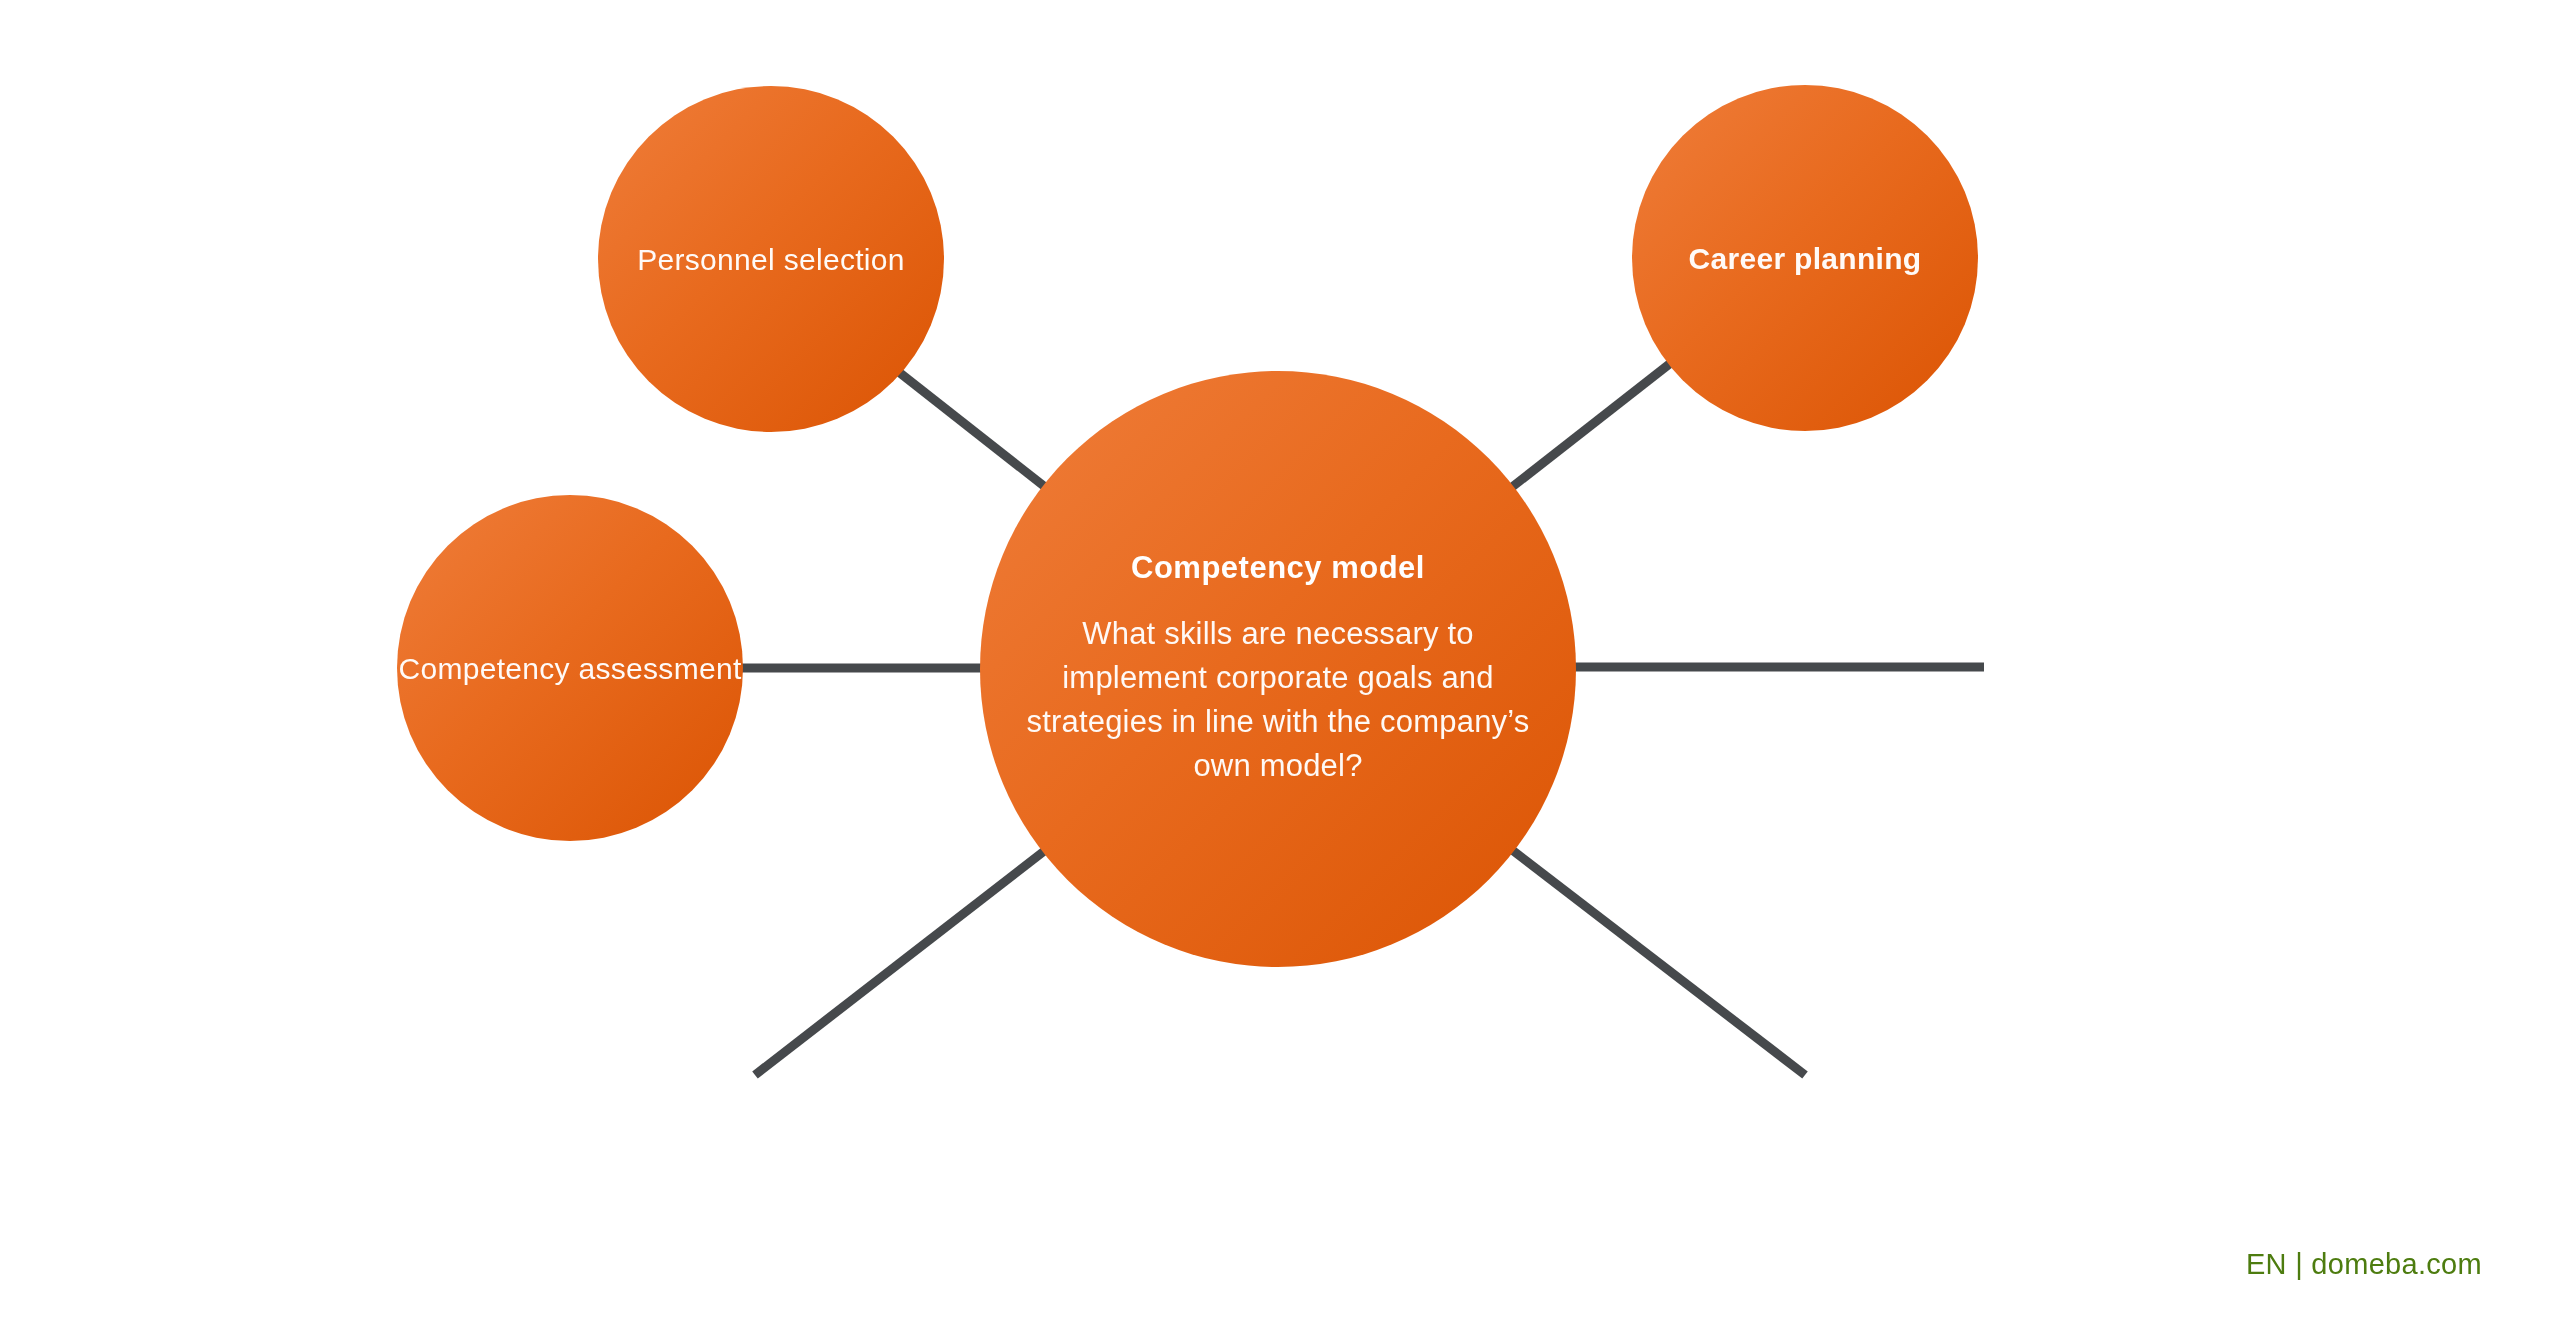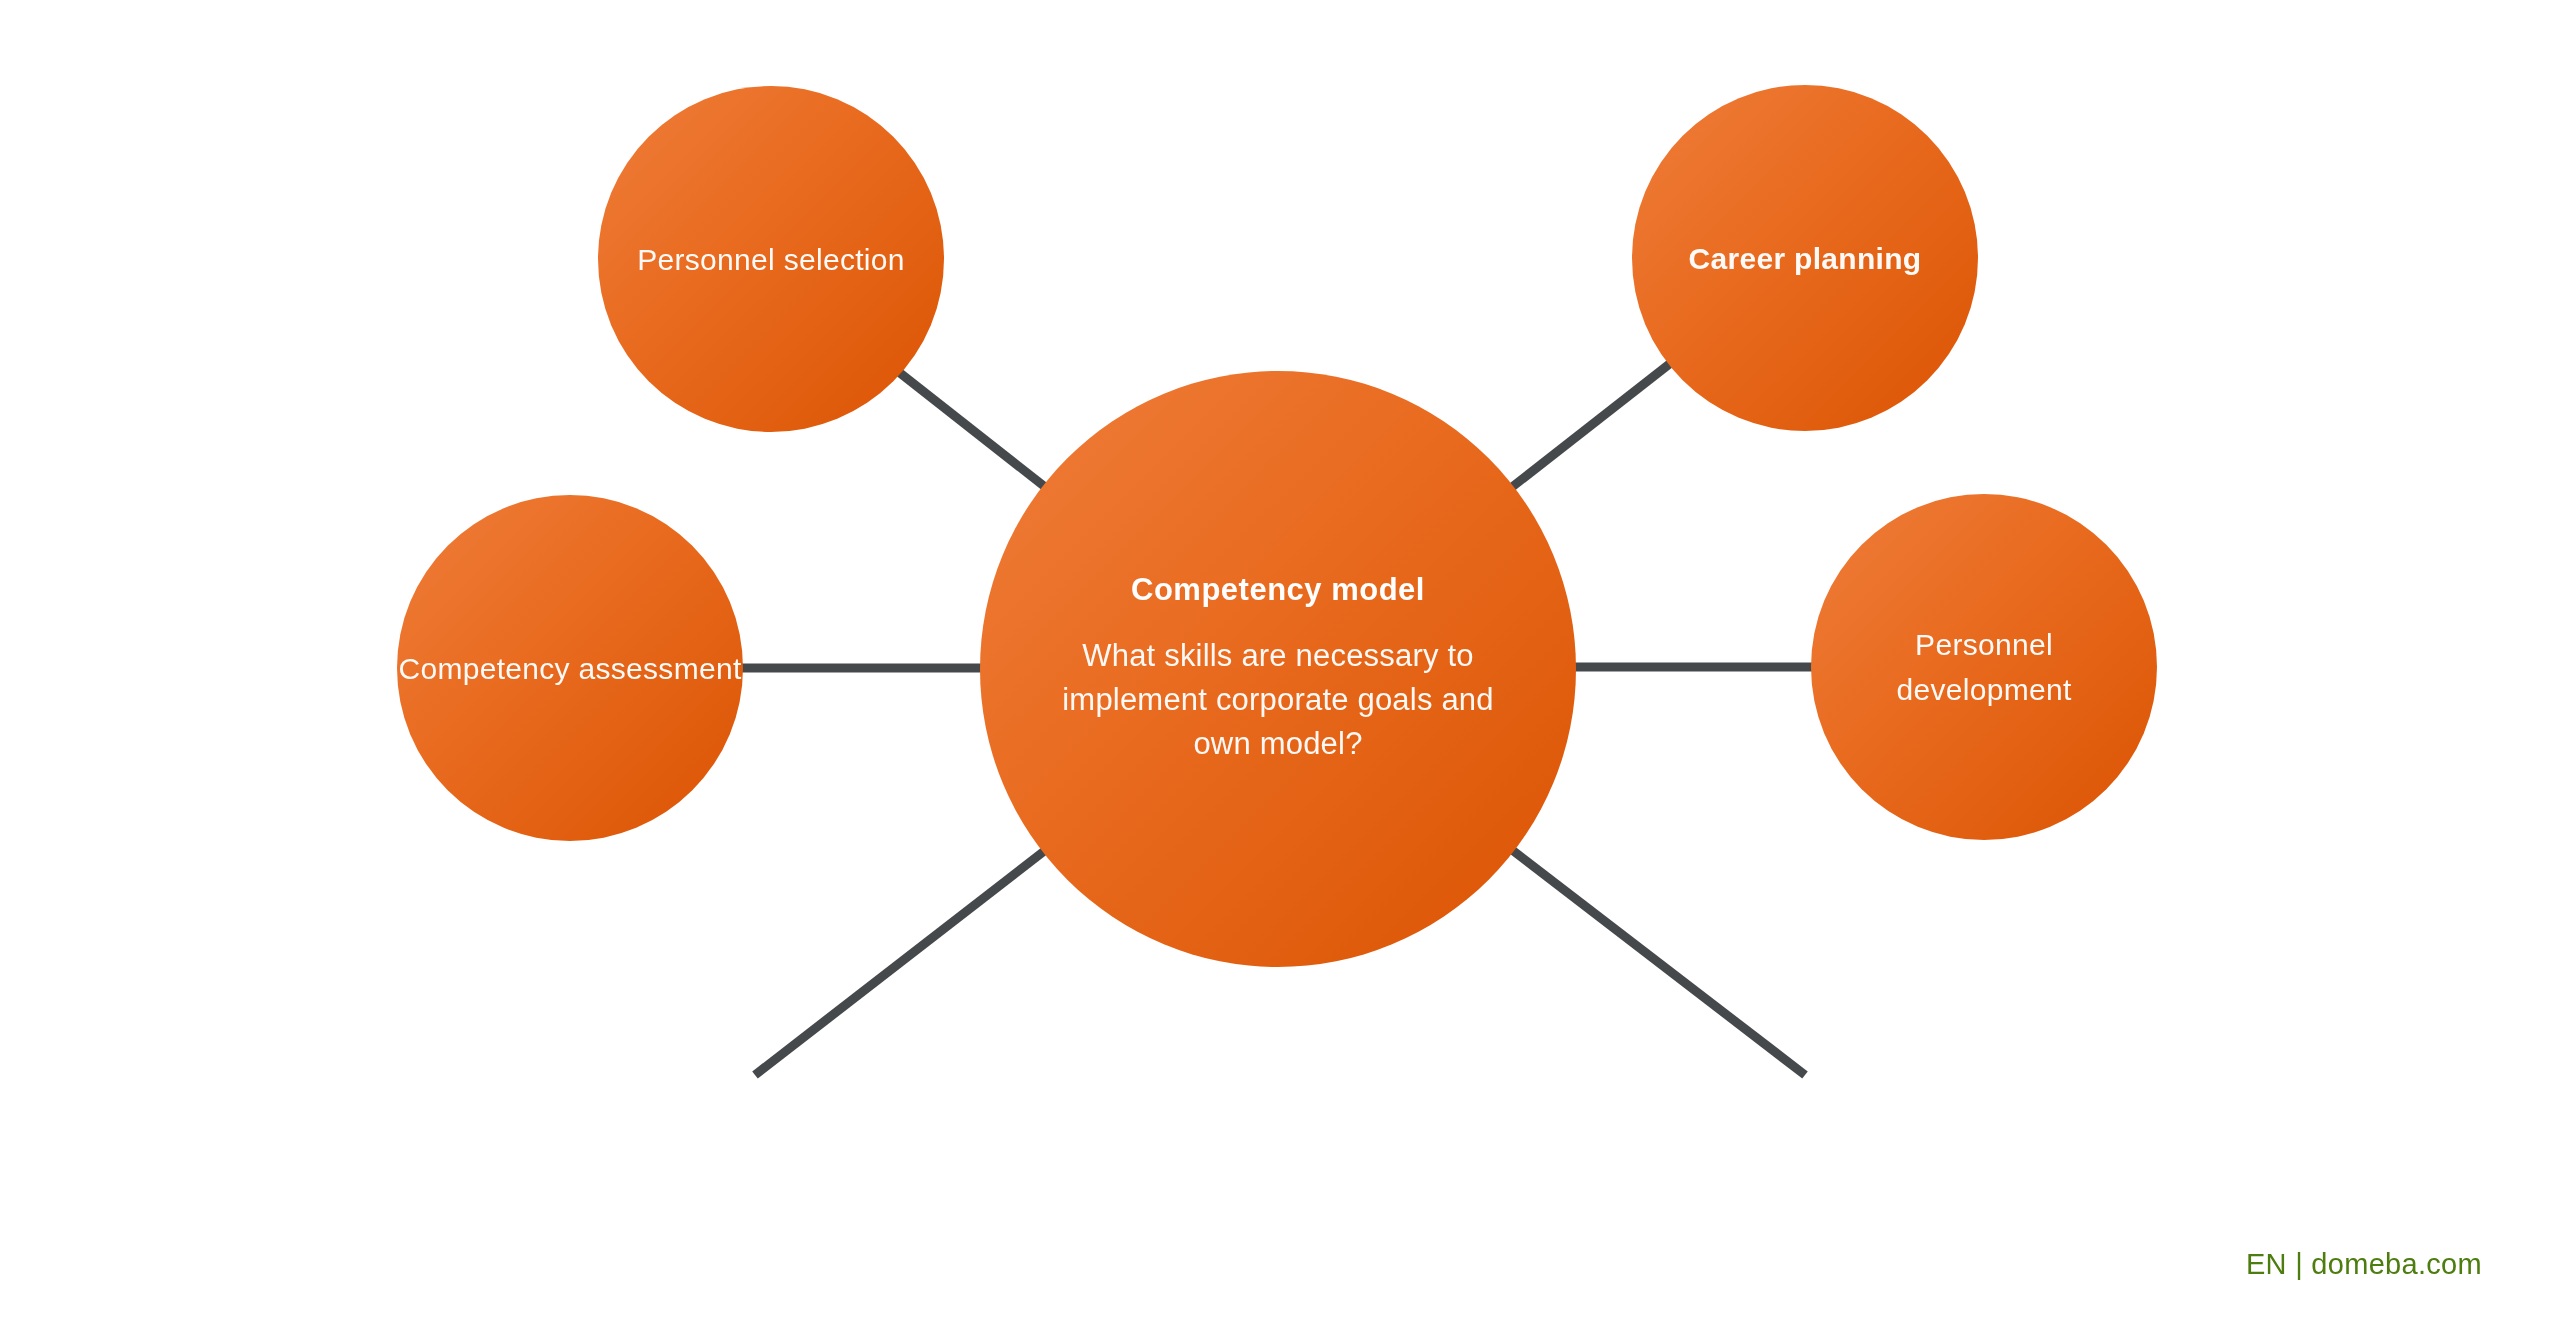--- a/index.html
+++ b/index.html
@@ -103,37 +103,35 @@
     <line x1="1805" y1="258" x2="1278" y2="670"></line>
     <line x1="1984" y1="667" x2="1278" y2="667"></line>
     <line x1="1805" y1="1075" x2="1278" y2="670"></line>
   </svg>
 
   <div class="node center-node">
     <div class="center-title">Competency model</div>
     <div class="center-desc">
       <div>What skills are necessary to</div>
       <div>implement corporate goals and</div>
+      <div>strategies in line with the company’s</div>
       <div>own model?</div>
     </div>
   </div>
 
   <div class="node sat n-personnel-selection">
     <span class="label nowrap">Personnel selection</span>
   </div>
 
   <div class="node sat n-potential-assessment">
     <span class="label nowrap">Competency assessment</span>
   </div>
 
 
   <div class="node sat n-career-planning">
     <span class="label nowrap">Career planning</span>
   </div>
 
-  <div class="node sat n-personnel-development">
-    <span class="label wrap2">Personnel development</span>
-  </div>
 
 
   <div class="footer">EN | domeba.com</div>
 
 </div>
 
 </body></html>

